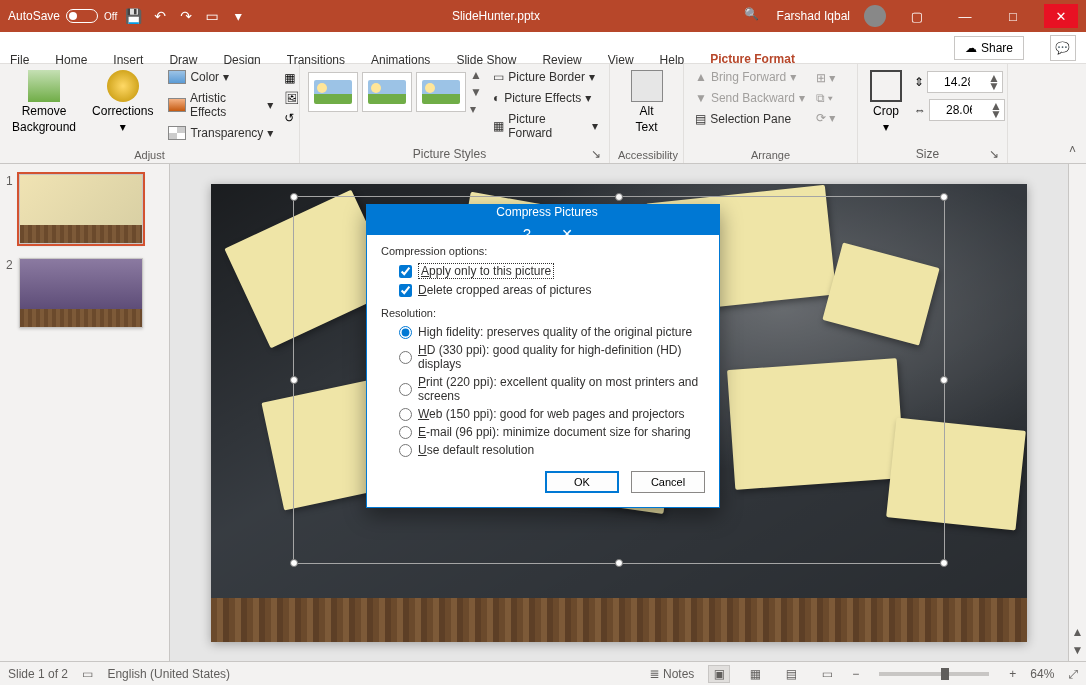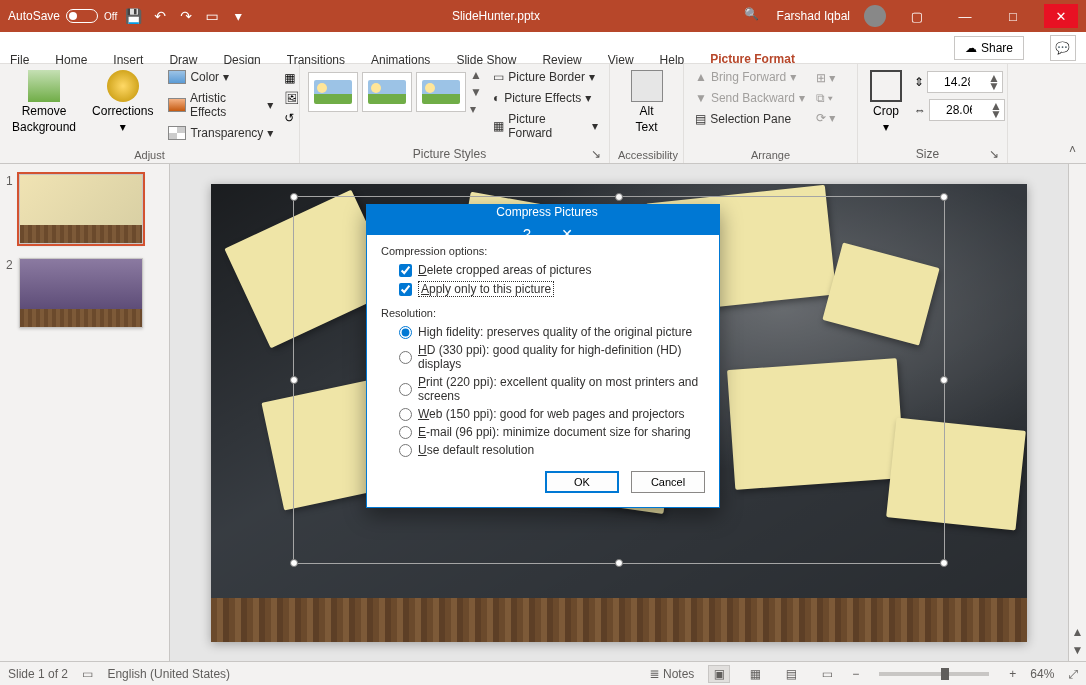--- a/index.html
+++ b/index.html
@@ -317,25 +317,25 @@
     <span>Compress Pictures</span>
     <span class="ctrls">
       <span class="dbtn">?</span>
       <span class="dbtn">✕</span>
     </span>
   </div>
   <div class="dialog-body">
     <div class="section-label">Compression options:</div>
     <label class="chk-row">
       <input type="checkbox" checked="" style="">
-      <span><span class="accel">D</span><span>elete cropped areas of pictures</span></span>
+      <span class="dotted-focus"><span class="accel">A</span><span>pply only to this picture</span></span>
     </label>
     <label class="chk-row">
       <input type="checkbox" checked="" style="">
-      <span class="dotted-focus"><span class="accel">A</span><span>pply only to this picture</span></span>
+      <span><span class="accel">D</span><span>elete cropped areas of pictures</span></span>
     </label>
 
     <div class="section-label" style="margin-top:8px">Resolution:</div>
     <label class="rad-row">
       <input type="radio" name="res" checked="" style="">
       <span>High fidelity: preserves quality of the original picture</span>
     </label>
     <label class="rad-row">
       <input type="radio" name="res" style="">
       <span><span class="accel">H</span><span>D (330 ppi): good quality for high-definition (HD) displays</span></span>

